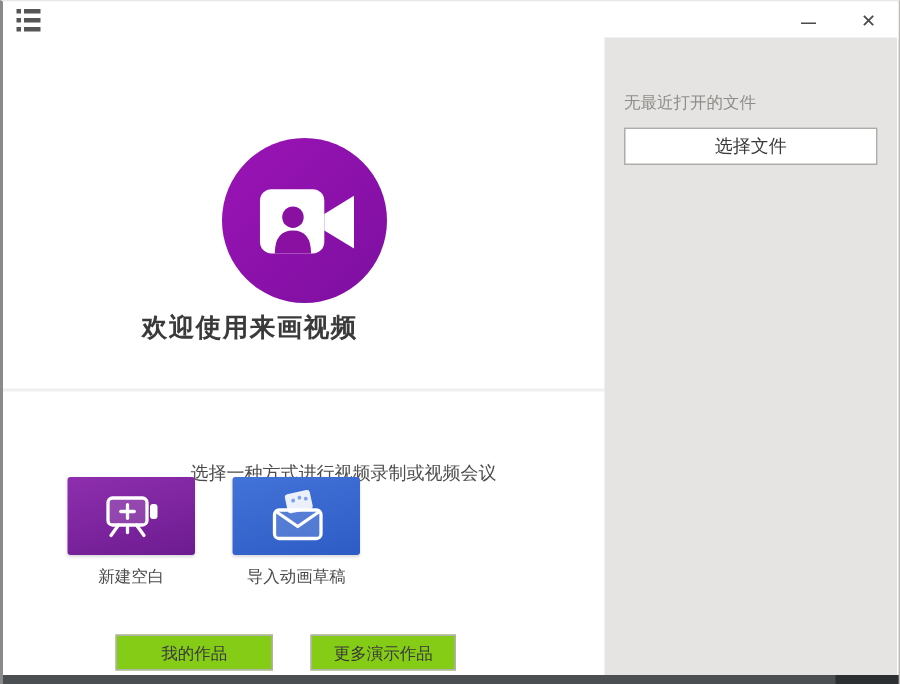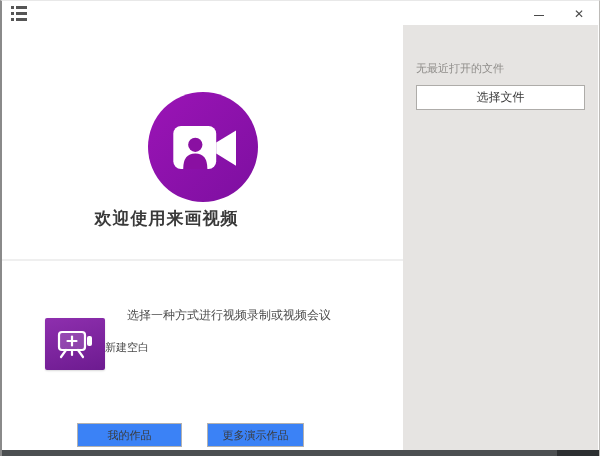--- a/index.html
+++ b/index.html
@@ -33,27 +33,27 @@
 
   .welcome-title { position:absolute; left:0; width:329px; top:181px; text-align:center;
                    font-size:17px; font-weight:bold; color:#3a3a3a; letter-spacing:1px; }
 
   .divider { position:absolute; left:0; right:0; top:233px; height:2px; background:#efefef; }
 
   .prompt { position:absolute; left:0; width:454px; top:261px; text-align:center;
             font-size:12px; color:#4c4c4c;margin-top:20px; }
 
   .tiles { position:absolute; left:43px; top:292px; display:flex; gap:25px; }
-  .tile-group { width:85px; display:flex; flex-direction:row; align-items:center; }
+  .tile-group { width:85px; display:flex; flex-direction:column; align-items:center; }
   .tile { width:85px; height:52px; border-radius:2px; display:flex; align-items:center;
           justify-content:center; cursor:pointer; box-shadow:0 1px 2px rgba(0,0,0,0.15); }
   .tile svg { width:60px; height:40px; display:block; }
   .tile-label { margin-top:7px; font-size:11px; color:#4c4c4c; white-space:nowrap; }
 
-  .action-btn { position:absolute; top:397px; height:24px; background:#3b82f6;
+  .action-btn { position:absolute; top:397px; height:24px; background:#84cc16;
                 border:1px solid #b3b1af; font-size:11px; color:#3a3a3a; cursor:pointer;
                 font-family:Liberation Sans, sans-serif;text-align:center; }
   .btn-myworks  { left:75px;  width:105px; }
   .btn-moredemo { left:205px; width:97px; }
 
   
   .sidebar { position:absolute; left:401px; right:1px; top:24px; bottom:6px;
              background:#e6e4e2; padding:14px 13px; }
   .sidebar-empty { font-size:11px; color:#8f8d8a; margin-bottom:9px;margin-top:22px; }
   .choose-file { display:block; width:100%; height:25px; background:#fff;
@@ -124,20 +124,35 @@
             <rect x="42" y="12" width="5" height="10" rx="2" fill="#fff"></rect>
             <line x1="21" y1="26" x2="16" y2="33" stroke="#fff" stroke-width="2.2" stroke-linecap="round"></line>
             <line x1="33" y1="26" x2="38" y2="33" stroke="#fff" stroke-width="2.2" stroke-linecap="round"></line>
             <line x1="27" y1="27" x2="27" y2="31" stroke="#fff" stroke-width="2.2" stroke-linecap="round"></line>
           </svg>
         </div>
         <div class="tile-label">新建空白</div>
       </div>
 
 
+      <div class="tile-group">
+        <div class="tile" style="background: linear-gradient(165deg, rgb(66, 115, 216), rgb(46, 92, 197));">
+          <svg viewBox="0 0 60 40">
+            <g transform="rotate(-12 31 12)">
+              <rect x="23" y="4" width="17" height="13" rx="2" fill="rgba(255,255,255,0.9)"></rect>
+              <circle cx="28" cy="9" r="1.3" fill="#7fa3e8"></circle>
+              <circle cx="32.5" cy="8" r="1.3" fill="#7fa3e8"></circle>
+              <circle cx="36.5" cy="9.5" r="1.3" fill="#7fa3e8"></circle>
+            </g>
+            <rect x="15" y="16" width="31" height="19" rx="3" fill="rgba(255,255,255,0.15)" stroke="#fff" stroke-width="2.2"></rect>
+            <path d="M16 17 L30.5 27 L45 17" fill="none" stroke="#fff" stroke-width="2.2" stroke-linejoin="round"></path>
+          </svg>
+        </div>
+        <div class="tile-label">导入动画草稿</div>
+      </div>
 
     </div>
 
     <button class="action-btn btn-myworks">我的作品</button>
     <button class="action-btn btn-moredemo">更多演示作品</button>
 
   </div>
 
   <div class="sidebar">
     <div class="sidebar-empty">无最近打开的文件</div>

